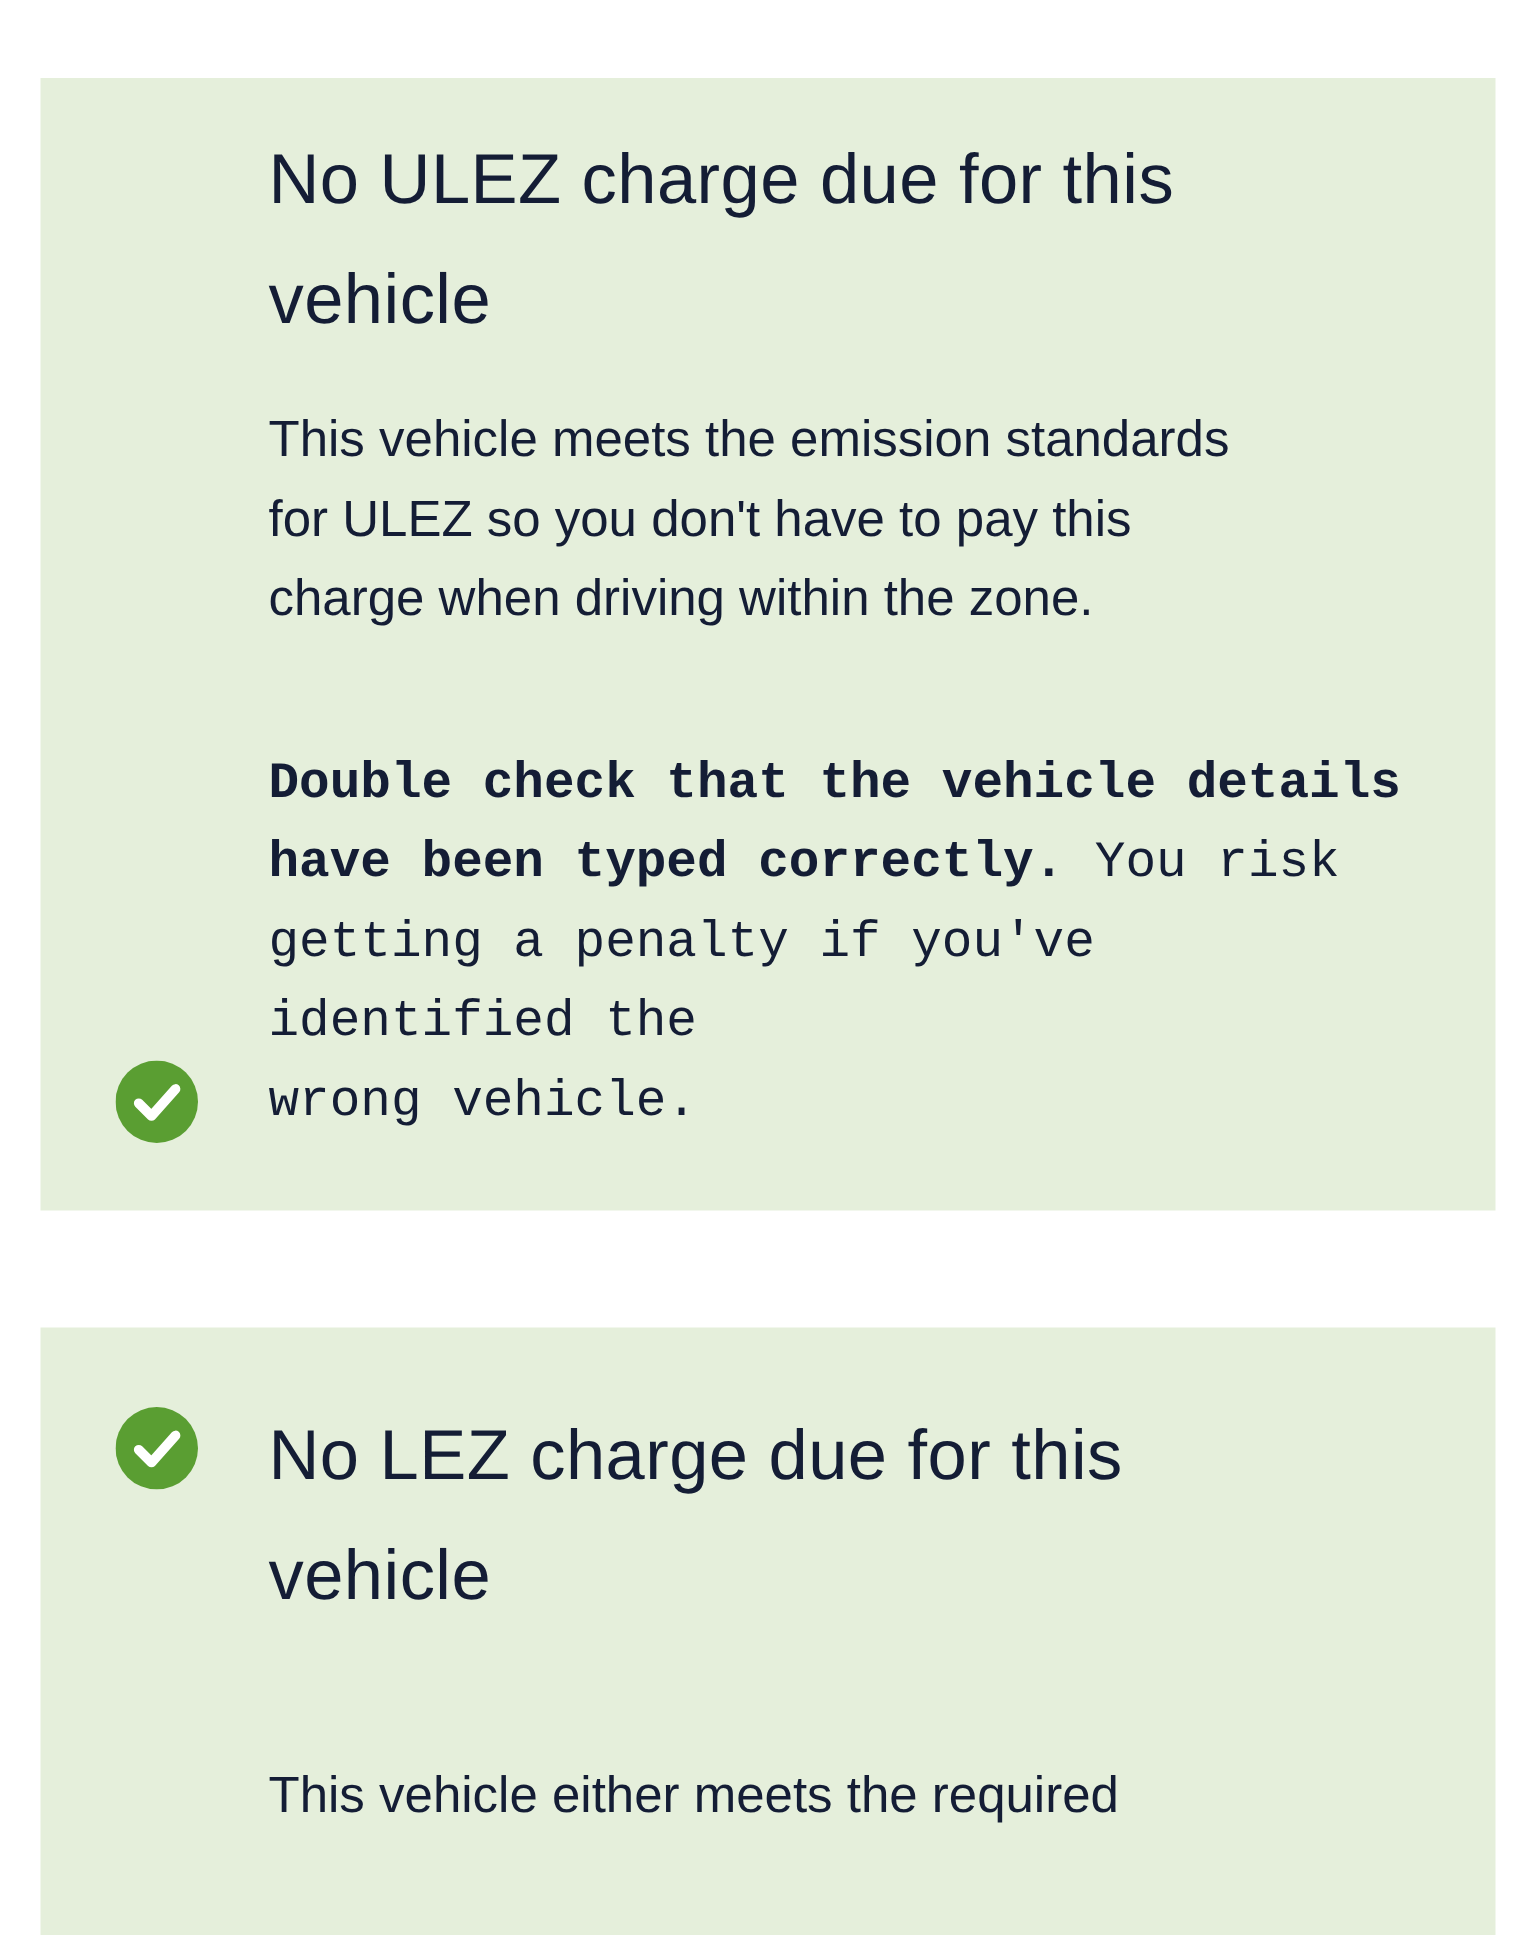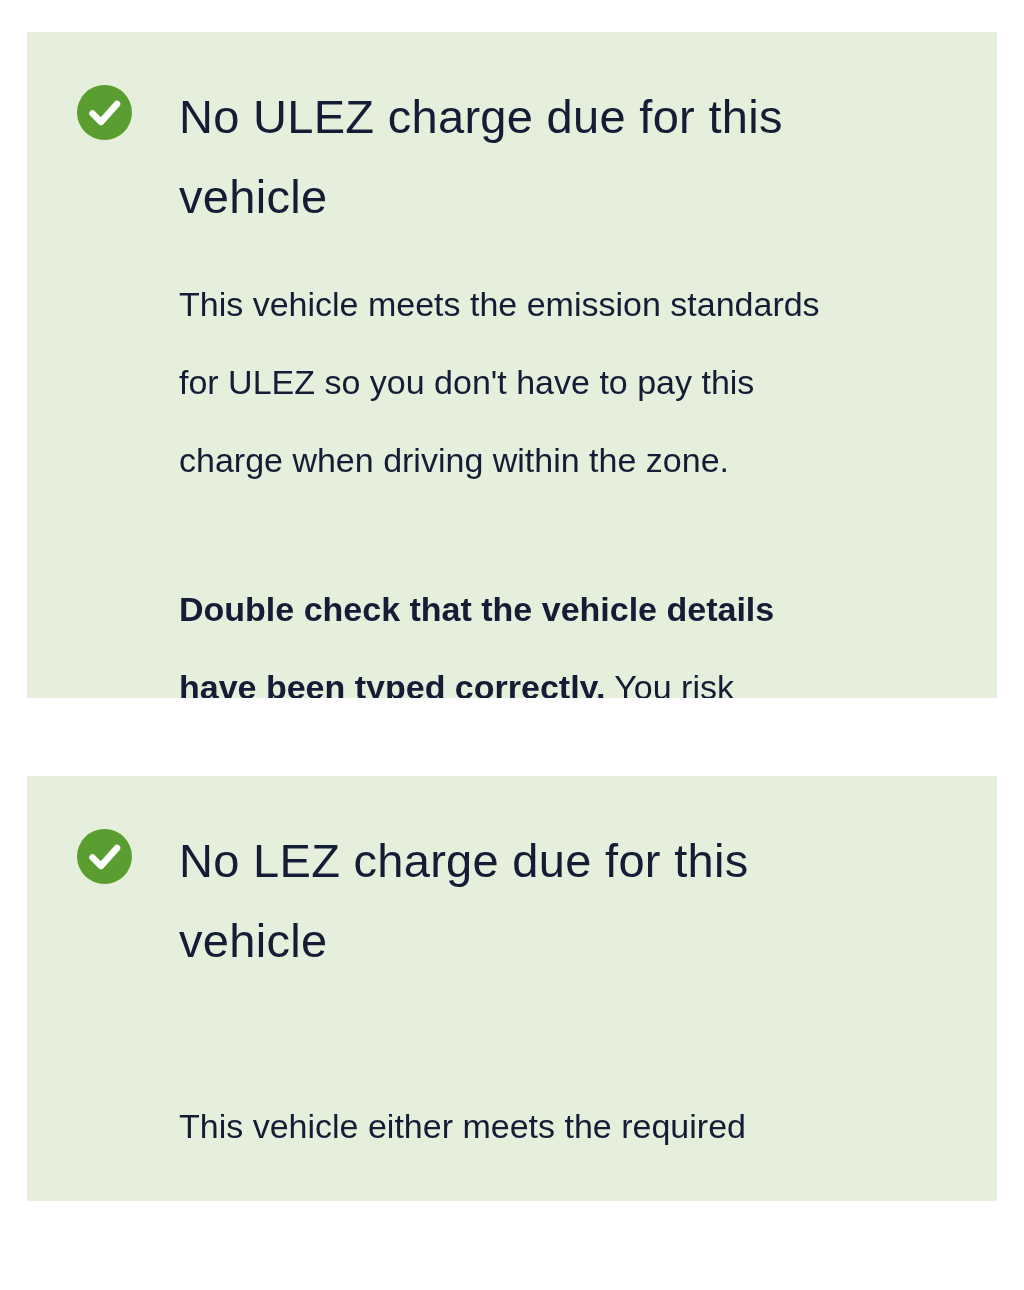--- a/index.html
+++ b/index.html
@@ -14,21 +14,21 @@
   .panel {
     box-sizing: border-box;
     margin-left: 27px;
     width: 970px;
     background: #e5efdb;
     display: flex;
     align-items: flex-start;
     padding: 45px 50px;
     overflow: hidden;
   }
-  .panel-1 { margin-top: 32px; height: 666px; }
+  .panel-1 { margin-top: 52px; height: 755px; align-items: flex-end; }
   .panel-2 { margin-top: 78px; height: 425px; }
   .icon-wrap {
     flex: 0 0 55px;
     margin-right: 47px;
   }
   .check-icon {
     display: block;
     width: 55px;
     height: 55px;
     margin-top: 8px;
@@ -38,24 +38,24 @@
     margin: 0;
     font-size: 47px;
     line-height: 80px;
     font-weight: 500;
     letter-spacing: 0.3px;
     white-space: pre-line;
   }
   .para {
     margin: 28px 0 0 0;
     font-size: 34px;
-    line-height: 78px;
+    line-height: 53px;
     white-space: pre-line;
   }
-  .para.spaced { margin-top: 71px; }
+  .para.spaced { margin-top: 71px; font-family: Liberation Mono, monospace; }
   .para strong { font-weight: bold; }
 </style>
 </head>
 <body>
 
 <section class="panel panel-1">
   <div class="icon-wrap">
     <svg class="check-icon" viewBox="0 0 55 55">
       <circle cx="27.5" cy="27.5" r="27.5" fill="#5a9e32"></circle>
       <path d="M15.5 28.5 L24 37 L40 19" fill="none" stroke="#ffffff" stroke-width="6.5" stroke-linecap="round" stroke-linejoin="round"></path>

